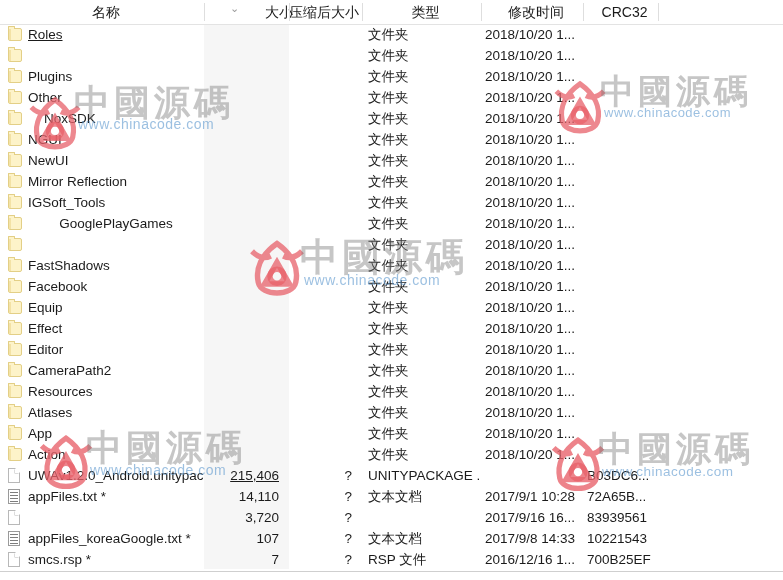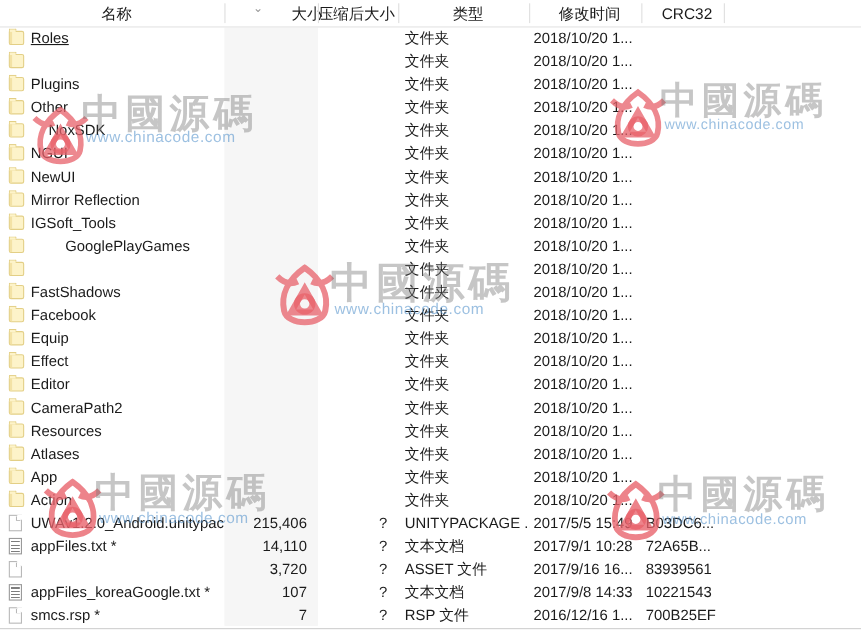--- a/index.html
+++ b/index.html
@@ -426,40 +426,38 @@
         <div class="cell left namecell" style="left: 0px; width: 204px;">Action</div>
         <div class="cell right" style="left: 204px; width: 85px;"></div>
         <div class="cell right qcell" style="left: 289px; width: 73px;"></div>
         <div class="cell left typecell" style="left: 362px; width: 119px;">文件夹</div>
         <div class="cell left datecell" style="left: 481px; width: 102px;">2018/10/20 1...</div>
         <div class="cell left crccell" style="left: 583px; width: 75px;"></div>
       </div>
       <div class="row">
         <div class="ficon ico-file"></div>
         <div class="cell left namecell" style="left: 0px; width: 204px;">UWAv1.2.0_Android.unitypack...</div>
-        <div class="cell right" style="left: 204px; width: 85px;">215,406</div>
+        <div class="cell right" style="left: 204px; width: 85px; text-decoration: underline;">215,406</div>
         <div class="cell right qcell" style="left: 289px; width: 73px;">?</div>
         <div class="cell left typecell" style="left: 362px; width: 119px;">UNITYPACKAGE ...</div>
-        <div class="cell left datecell" style="left: 481px; width: 102px;">2017/5/5 15:49</div>
         <div class="cell left crccell" style="left: 583px; width: 75px;">B03DC6...</div>
       </div>
       <div class="row">
         <div class="ficon ico-textfile"></div>
         <div class="cell left namecell" style="left: 0px; width: 204px;">appFiles.txt *</div>
         <div class="cell right" style="left: 204px; width: 85px;">14,110</div>
         <div class="cell right qcell" style="left: 289px; width: 73px;">?</div>
         <div class="cell left typecell" style="left: 362px; width: 119px;">文本文档</div>
         <div class="cell left datecell" style="left: 481px; width: 102px;">2017/9/1 10:28</div>
         <div class="cell left crccell" style="left: 583px; width: 75px;">72A65B...</div>
       </div>
       <div class="row">
         <div class="ficon ico-file"></div>
         <div class="cell right" style="left: 204px; width: 85px;">3,720</div>
         <div class="cell right qcell" style="left: 289px; width: 73px;">?</div>
-        <div class="cell left typecell" style="left: 362px; width: 119px;">ASSET 文件</div>
         <div class="cell left datecell" style="left: 481px; width: 102px;">2017/9/16 16...</div>
         <div class="cell left crccell" style="left: 583px; width: 75px;">83939561</div>
       </div>
       <div class="row">
         <div class="ficon ico-textfile"></div>
         <div class="cell left namecell" style="left: 0px; width: 204px;">appFiles_koreaGoogle.txt *</div>
         <div class="cell right" style="left: 204px; width: 85px;">107</div>
         <div class="cell right qcell" style="left: 289px; width: 73px;">?</div>
         <div class="cell left typecell" style="left: 362px; width: 119px;">文本文档</div>
         <div class="cell left datecell" style="left: 481px; width: 102px;">2017/9/8 14:33</div>

